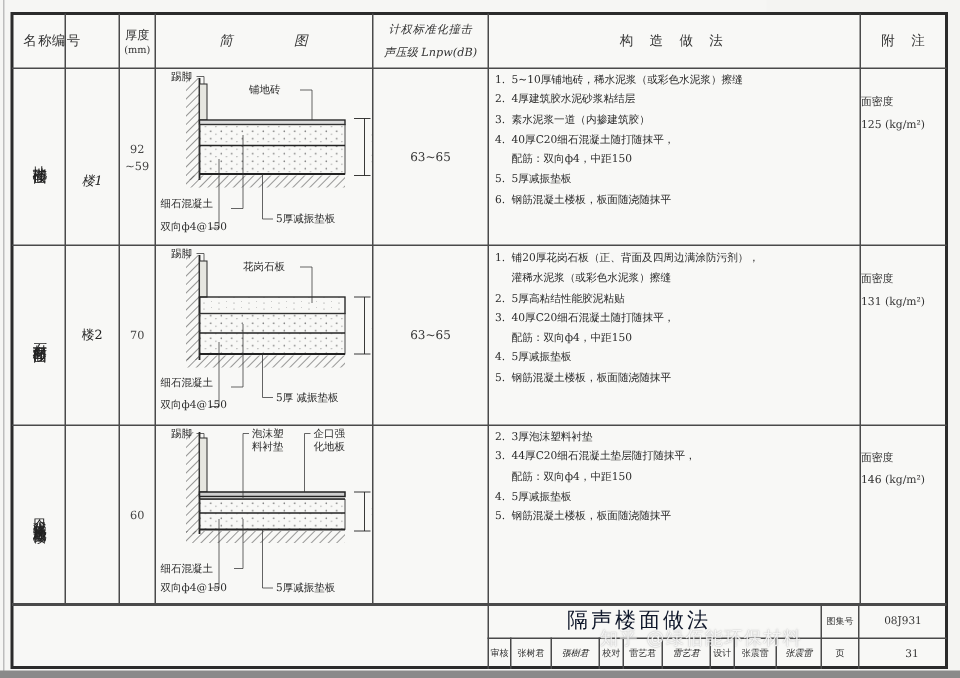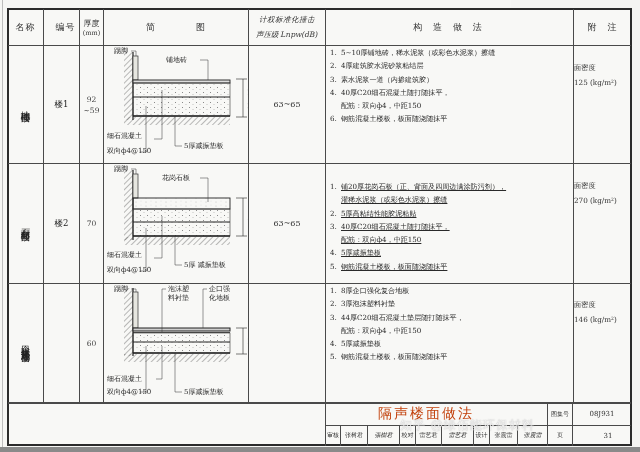--- a/index.html
+++ b/index.html
@@ -48,21 +48,21 @@
   .steps .step { display: block; }
   .steps .num { display: inline-block; width: 11px; }
   .steps .indent { display: inline-block; width: 11px; }
   .note {
     position: absolute; font-size: 7.2px; line-height: 15px; color: #333; text-align: left;
   }
   .sketch { position: absolute; }
   .sk-label { font-size: 7px; fill: #2a2a2a; font-family: "DejaVu Serif", serif; }
   .sk-dim { font-size: 6.5px; fill: #2a2a2a; font-family: "DejaVu Serif", serif; }
   .title-main {
-    position: absolute; font-size: 14px; letter-spacing: 2px; color: #c2410c;
+    position: absolute; font-size: 14px; letter-spacing: 2px; color: #0f172a;
     font-family: Liberation Serif, serif;
   }
   .tb-small { font-size: 6px; color: #333; }
   .sig { font-style: italic; font-size: 6px; color: #222; }
   .watermark {
     position: absolute; font-size: 12px; color: rgba(255,255,255,0.85);
     text-shadow: 0 0 1px rgba(120,120,120,0.7);
     font-family: "DejaVu Sans", sans-serif; letter-spacing: 1px; white-space: nowrap;
   }
 </style>
@@ -82,48 +82,49 @@
   <div class="hline" style="left:8px; top:402px; width:623px; height:1.5px;"></div>
 
   <div class="vline" style="left:43px; top:9px; height:393px;"></div>
   <div class="vline" style="left:79px; top:9px; height:393px;"></div>
   <div class="vline" style="left:103px; top:9px; height:393px;"></div>
   <div class="vline" style="left:248px; top:9px; height:393px;"></div>
   <div class="vline" style="left:325px; top:9px; height:437px;"></div>
   <div class="vline" style="left:573px; top:9px; height:393px;"></div>
 
   <div class="cell hdr" style="left:8px; top:9px; width:35px; height:36px;">名称</div>
-  <div class="cell hdr" style="left:48px; top:9px; width:35px; height:36px;">编号</div>
+  <div class="cell hdr" style="left:27px; top:9px; width:35px; height:36px;">编号</div>
   <div class="cell" style="left:80px; top:9px; width:23px; height:36px; flex-direction:column;">
     <span class="hdr" style="font-size:8px;letter-spacing:0">厚度</span>
     <span class="hdr" style="font-size:6.5px;letter-spacing:0">(mm)</span>
   </div>
-  <div class="cell hdr" style="left:104px; top:9px; width:144px; height:36px; white-space:pre;">简　　　　图</div>
+  <div class="cell hdr" style="left:104px; top:9px; width:144px; height:36px; white-space:pre;font-style:italic;">简　　　　图</div>
   <div class="cell" style="left:249px; top:9px; width:76px; height:36px; flex-direction:column;">
     <span class="hdr hdr-small" style="letter-spacing:0.5px">计权标准化撞击</span>
     <span class="hdr hdr-small" style="letter-spacing:0">声压级 Lnpw(dB)</span>
   </div>
   <div class="cell hdr" style="left:326px; top:9px; width:247px; height:36px; letter-spacing:4px;text-align:center;">构 造 做 法</div>
   <div class="cell hdr" style="left:574px; top:9px; width:57px; height:36px; white-space:pre;">附　注</div>
 
   <div class="cell" style="left:8px; top:46px; width:35px; height:117px;">
     <span class="vname">地砖楼面</span>
   </div>
-  <div class="cell code" style="left:44px; top:46px; width:35px; height:117px;">楼1</div>
+  <div class="cell code" style="left:44px; top:62px; width:35px; height:117px;font-style:italic;">楼1</div>
   <div class="cell" style="left:80px; top:46px; width:23px; height:117px; flex-direction:column;">
     <span class="thick">92</span>
     <span class="thick">~59</span>
   </div>
   <div class="cell spl" style="left:249px; top:46px; width:76px; height:117px;">63~65</div>
   <div class="steps" style="left:330px; top:46px;">
     <span class="step"><span class="num">1.</span><span>5~10厚铺地砖，稀水泥浆（或彩色水泥浆）擦缝</span></span>
     <span class="step"><span class="num">2.</span><span>4厚建筑胶水泥砂浆粘结层</span></span>
     <span class="step"><span class="num">3.</span><span>素水泥浆一道（内掺建筑胶）</span></span>
     <span class="step"><span class="num">4.</span><span>40厚C20细石混凝土随打随抹平，</span></span>
     <span class="step"><span class="indent"></span><span>配筋：双向ф4，中距150</span></span>
+    <span class="step"><span class="num">5.</span><span>5厚减振垫板</span></span>
     <span class="step"><span class="num">6.</span><span>钢筋混凝土楼板，板面随浇随抹平</span></span>
   </div>
   <div class="note" style="left:574px; top:60px; width:57px;">
     <div>面密度</div>
     <div>125 (kg/m²)</div>
   </div>
 
   <svg class="sketch" style="left:104px; top:46px;" width="144" height="117" viewBox="0 0 144 117">
     <defs>
       <pattern id="hatch" width="4" height="4" patternUnits="userSpaceOnUse" patternTransform="rotate(45)">
@@ -163,32 +164,32 @@
     <polyline points="71,70 71,100 78,100" fill="none" stroke="#333" stroke-width="0.5"></polyline>
     <text class="sk-label" x="80" y="102">5厚减振垫板</text>
   </svg>
 
   <div class="cell" style="left:8px; top:164px; width:35px; height:119px;">
     <span class="vname">石材面楼面</span>
   </div>
   <div class="cell code" style="left:44px; top:164px; width:35px; height:119px;">楼2</div>
   <div class="cell thick" style="left:80px; top:164px; width:23px; height:119px;">70</div>
   <div class="cell spl" style="left:249px; top:164px; width:76px; height:119px;">63~65</div>
-  <div class="steps" style="left:330px; top:180px;text-decoration:underline;">
+  <div class="steps" style="left:330px; top:165px;">
     <span class="step"><span class="num">1.</span><span>铺20厚花岗石板（正、背面及四周边满涂防污剂），</span></span>
     <span class="step"><span class="indent"></span><span>灌稀水泥浆（或彩色水泥浆）擦缝</span></span>
     <span class="step"><span class="num">2.</span><span>5厚高粘结性能胶泥粘贴</span></span>
     <span class="step"><span class="num">3.</span><span>40厚C20细石混凝土随打随抹平，</span></span>
     <span class="step"><span class="indent"></span><span>配筋：双向ф4，中距150</span></span>
     <span class="step"><span class="num">4.</span><span>5厚减振垫板</span></span>
     <span class="step"><span class="num">5.</span><span>钢筋混凝土楼板，板面随浇随抹平</span></span>
   </div>
   <div class="note" style="left:574px; top:178px; width:57px;">
     <div>面密度</div>
-    <div>270 (kg/m²)</div>
+    <div>131 (kg/m²)</div>
   </div>
 
   <svg class="sketch" style="left:104px; top:164px;" width="144" height="119" viewBox="0 0 144 119">
     <defs>
       <pattern id="hatch2" width="4" height="4" patternUnits="userSpaceOnUse" patternTransform="rotate(45)">
         <line x1="0" y1="0" x2="0" y2="4" stroke="#555" stroke-width="0.8"></line>
       </pattern>
       <pattern id="dots2" width="7" height="5" patternUnits="userSpaceOnUse">
         <circle cx="1.5" cy="1.5" r="0.5" fill="#666"></circle>
         <circle cx="5" cy="3.5" r="0.4" fill="#777"></circle>
@@ -221,21 +222,20 @@
     <text class="sk-label" x="3" y="108">双向ф4@150</text>
     <polyline points="71,72 71,101 78,101" fill="none" stroke="#333" stroke-width="0.5"></polyline>
     <text class="sk-label" x="80" y="103">5厚 减振垫板</text>
   </svg>
 
   <div class="cell" style="left:8px; top:284px; width:35px; height:118px;">
     <span class="vname" style="line-height:14px; font-size:9px;">企口强化复合地板楼面</span>
   </div>
   <div class="cell thick" style="left:80px; top:284px; width:23px; height:118px;">60</div>
   <div class="steps" style="left:330px; top:284px;">
-    <span class="step"><span class="num">1.</span><span>8厚企口强化复合地板</span></span>
     <span class="step"><span class="num">2.</span><span>3厚泡沫塑料衬垫</span></span>
     <span class="step"><span class="num">3.</span><span>44厚C20细石混凝土垫层随打随抹平，</span></span>
     <span class="step"><span class="indent"></span><span>配筋：双向ф4，中距150</span></span>
     <span class="step"><span class="num">4.</span><span>5厚减振垫板</span></span>
     <span class="step"><span class="num">5.</span><span>钢筋混凝土楼板，板面随浇随抹平</span></span>
   </div>
   <div class="note" style="left:574px; top:297px; width:57px;">
     <div>面密度</div>
     <div>146 (kg/m²)</div>
   </div>

